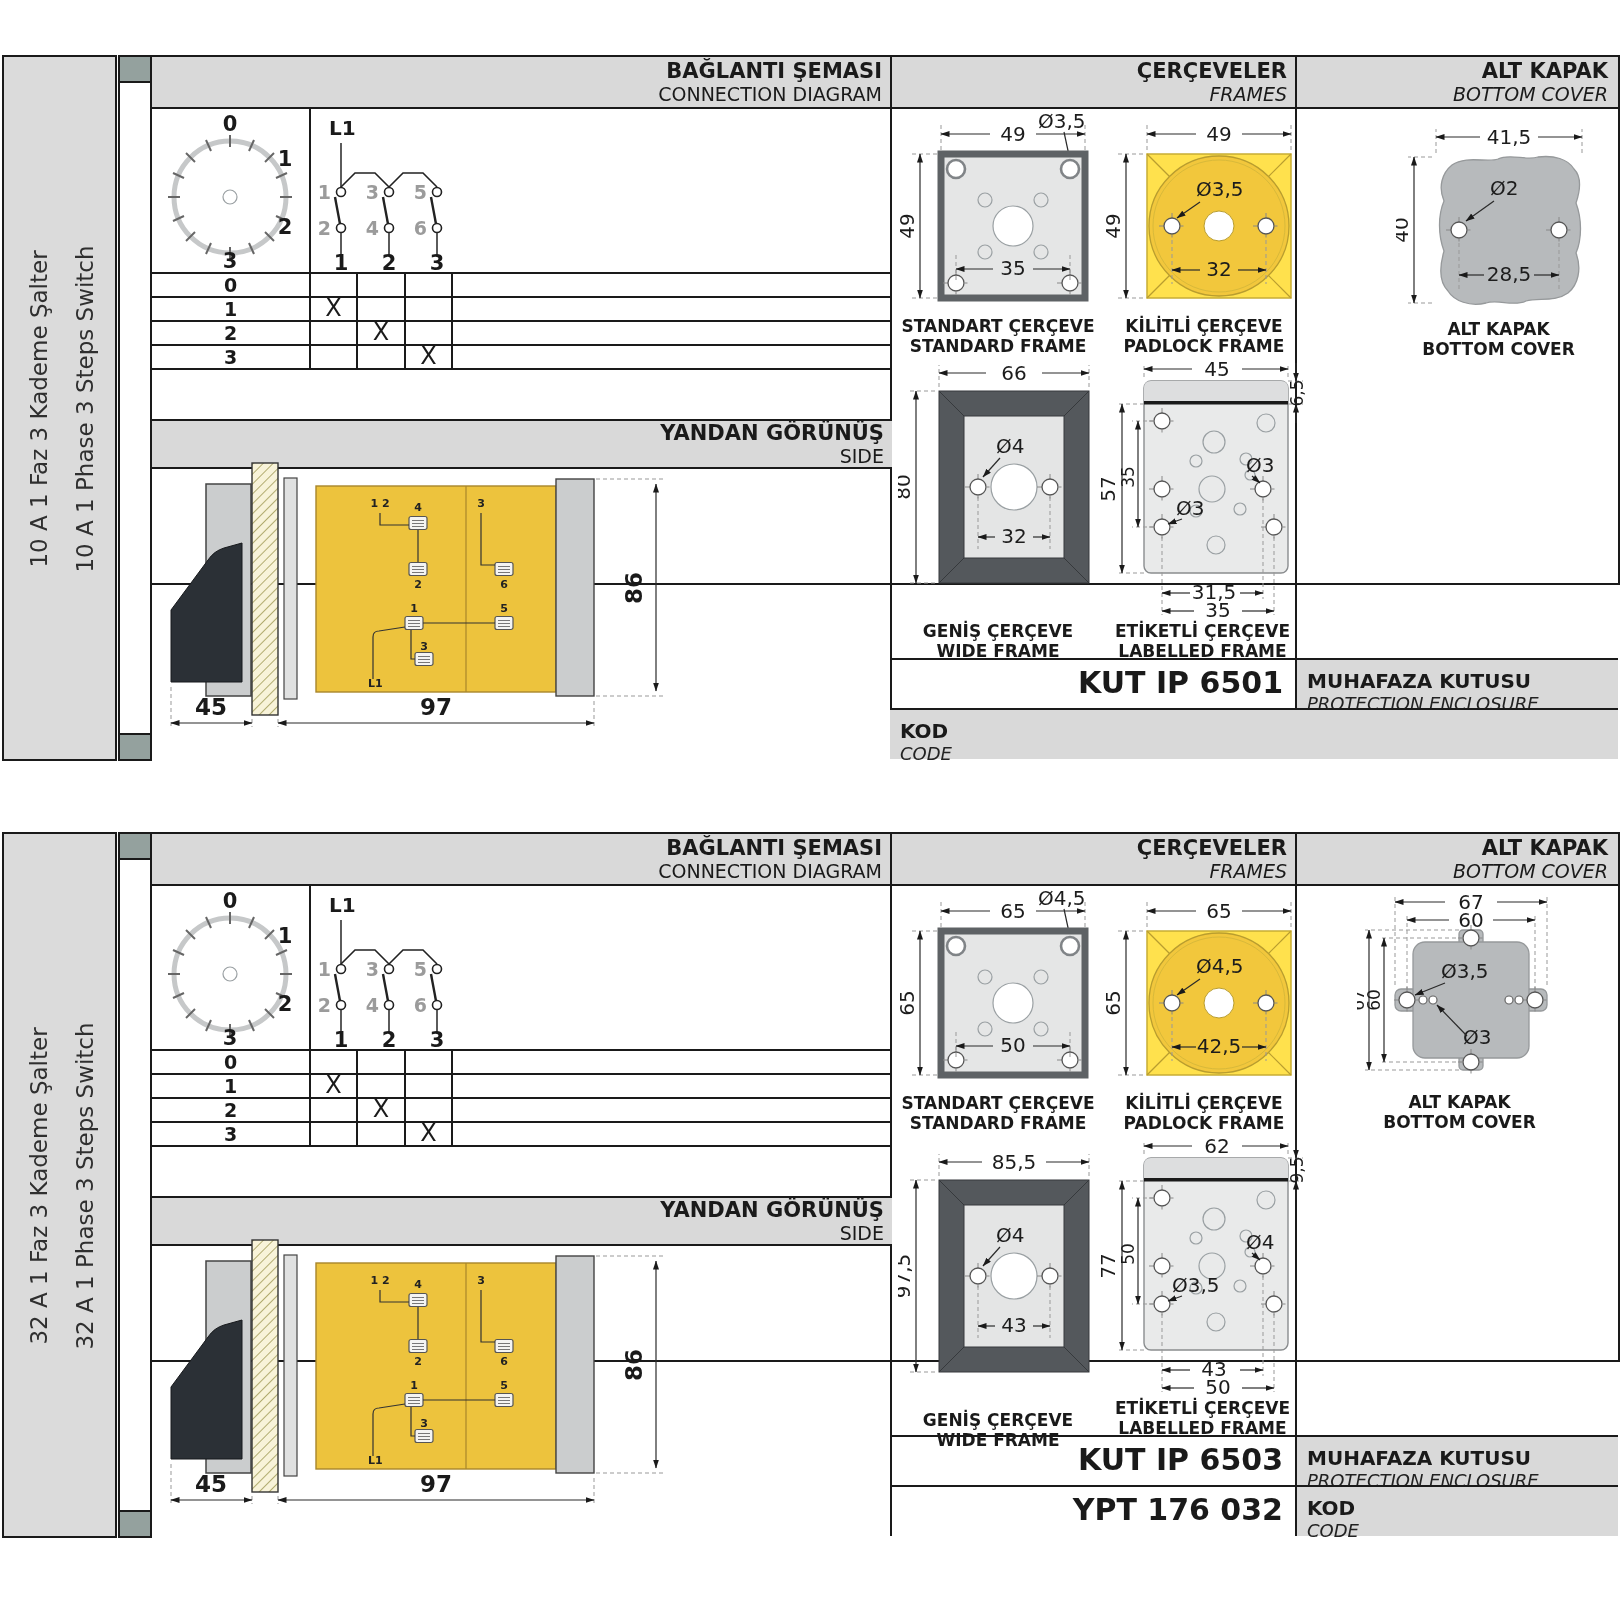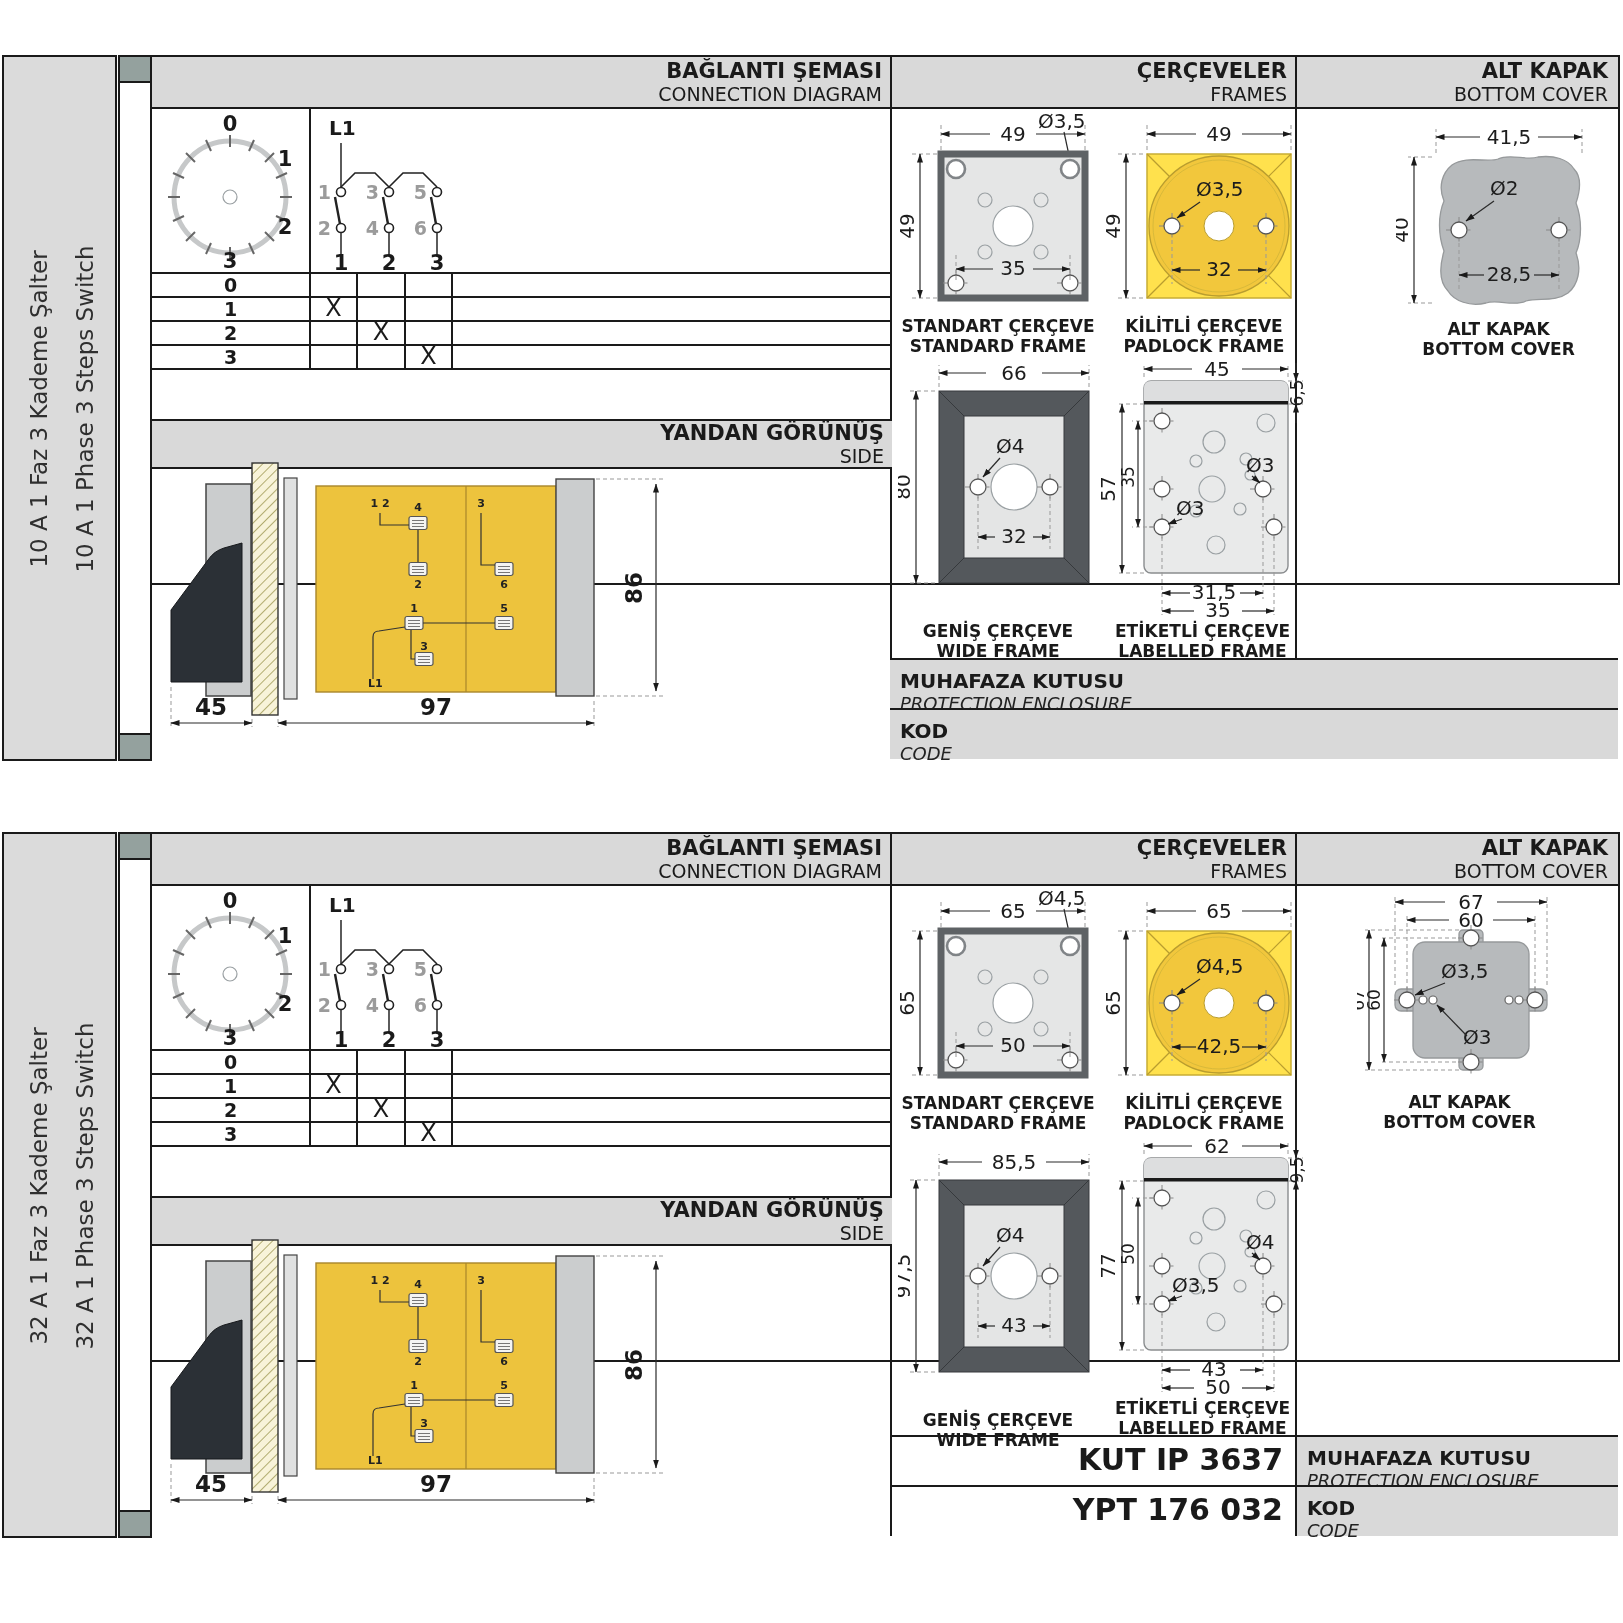--- a/index.html
+++ b/index.html
@@ -10,21 +10,21 @@
   .strip{position:absolute;left:116px;top:0;width:34px;height:706px;background:#fff;border:2px solid #1a1a1a;box-sizing:border-box;}
   .sq{position:absolute;left:0;width:30px;background:#94a19e;}
   .sq.top{top:0;height:24px;border-bottom:2px solid #1a1a1a;}
   .sq.bot{bottom:0;height:24px;border-top:2px solid #1a1a1a;}
   .main{position:absolute;left:148px;top:0;width:1470px;height:530px;border:2px solid #1a1a1a;box-sizing:border-box;}
   .hln,.vln{position:absolute;background:#1a1a1a;}
   .hdr{position:absolute;left:0;top:0;width:1466px;height:50px;background:#d9d9d9;}
   .hcell{position:absolute;top:2px;text-align:right;}
   .h1{font-weight:bold;font-size:21px;line-height:25px;}
   .h2{font-size:19px;line-height:21px;}
-  .i{margin-left:48px;}
+  .i{font-style:italic;margin-left:48px;}
   .colA{position:absolute;left:0;top:52px;width:740px;height:650px;}
   .trow{position:absolute;left:0;width:740px;height:24px;border-bottom:2px solid #1a1a1a;display:flex;box-sizing:border-box;}
   .tl{width:159px;border-right:2px solid #1a1a1a;box-sizing:border-box;text-align:center;font-weight:bold;font-size:19px;line-height:22px;}
   .tm{width:47px;border-right:2px solid #1a1a1a;box-sizing:border-box;text-align:center;font-size:24px;line-height:21px;}
   .tf{flex:1;}
   .sidehdr{position:absolute;left:0;top:310px;width:740px;height:50px;background:#d9d9d9;border-top:2px solid #1a1a1a;border-bottom:2px solid #1a1a1a;box-sizing:border-box;text-align:right;padding-right:8px;}
   .fblock{position:absolute;}
   .cap{margin-top:2px;text-align:center;font-weight:bold;font-size:17px;line-height:20px;color:#1a1a1a;}
   .encrow{position:absolute;left:738px;width:728px;border-top:2px solid #1a1a1a;box-sizing:border-box;display:flex;}
   .enc-code{width:407px;text-align:right;padding-right:14px;box-sizing:border-box;font-weight:bold;font-size:30px;line-height:46px;white-space:nowrap;}
@@ -433,20 +433,21 @@
             <line class="dim" x1="138" y1="158" x2="163" y2="158" marker-end="url(#ae)"></line>
         <text x="113" y="164" text-anchor="middle" class="dt">28,5</text>
       </svg>
       <div class="cap">
             <div>ALT KAPAK</div>
             <div>BOTTOM COVER</div>
           </div>
     </div>
 
     <div class="encrow" style="top:601px;height:50px">
+      <div class="enc-code">KUT IP 6501</div>
       <div class="enc-lab">
         <div class="el1">MUHAFAZA KUTUSU</div>
         <div class="el2">PROTECTION ENCLOSURE</div>
       </div>
     </div>
     <div class="encrow" style="top:651px;height:51px">
       <div class="enc-lab">
         <div class="el1">KOD</div>
         <div class="el2">CODE</div>
       </div>
@@ -819,21 +820,21 @@
         <text x="106" y="154" class="dt">Ø3</text>
         <line class="ldr" x1="110" y1="146" x2="80" y2="115" marker-end="url(#ae)"></line>
       </svg>
       <div class="cap">
             <div>ALT KAPAK</div>
             <div>BOTTOM COVER</div>
           </div>
     </div>
 
     <div class="encrow" style="top:601px;height:50px">
-      <div class="enc-code">KUT IP 3637</div>
+      <div class="enc-code">KUT IP 6503</div>
       <div class="enc-lab">
         <div class="el1">MUHAFAZA KUTUSU</div>
         <div class="el2">PROTECTION ENCLOSURE</div>
       </div>
     </div>
     <div class="encrow" style="top:651px;height:51px">
       <div class="enc-code">YPT 176 032</div>
       <div class="enc-lab">
         <div class="el1">KOD</div>
         <div class="el2">CODE</div>

